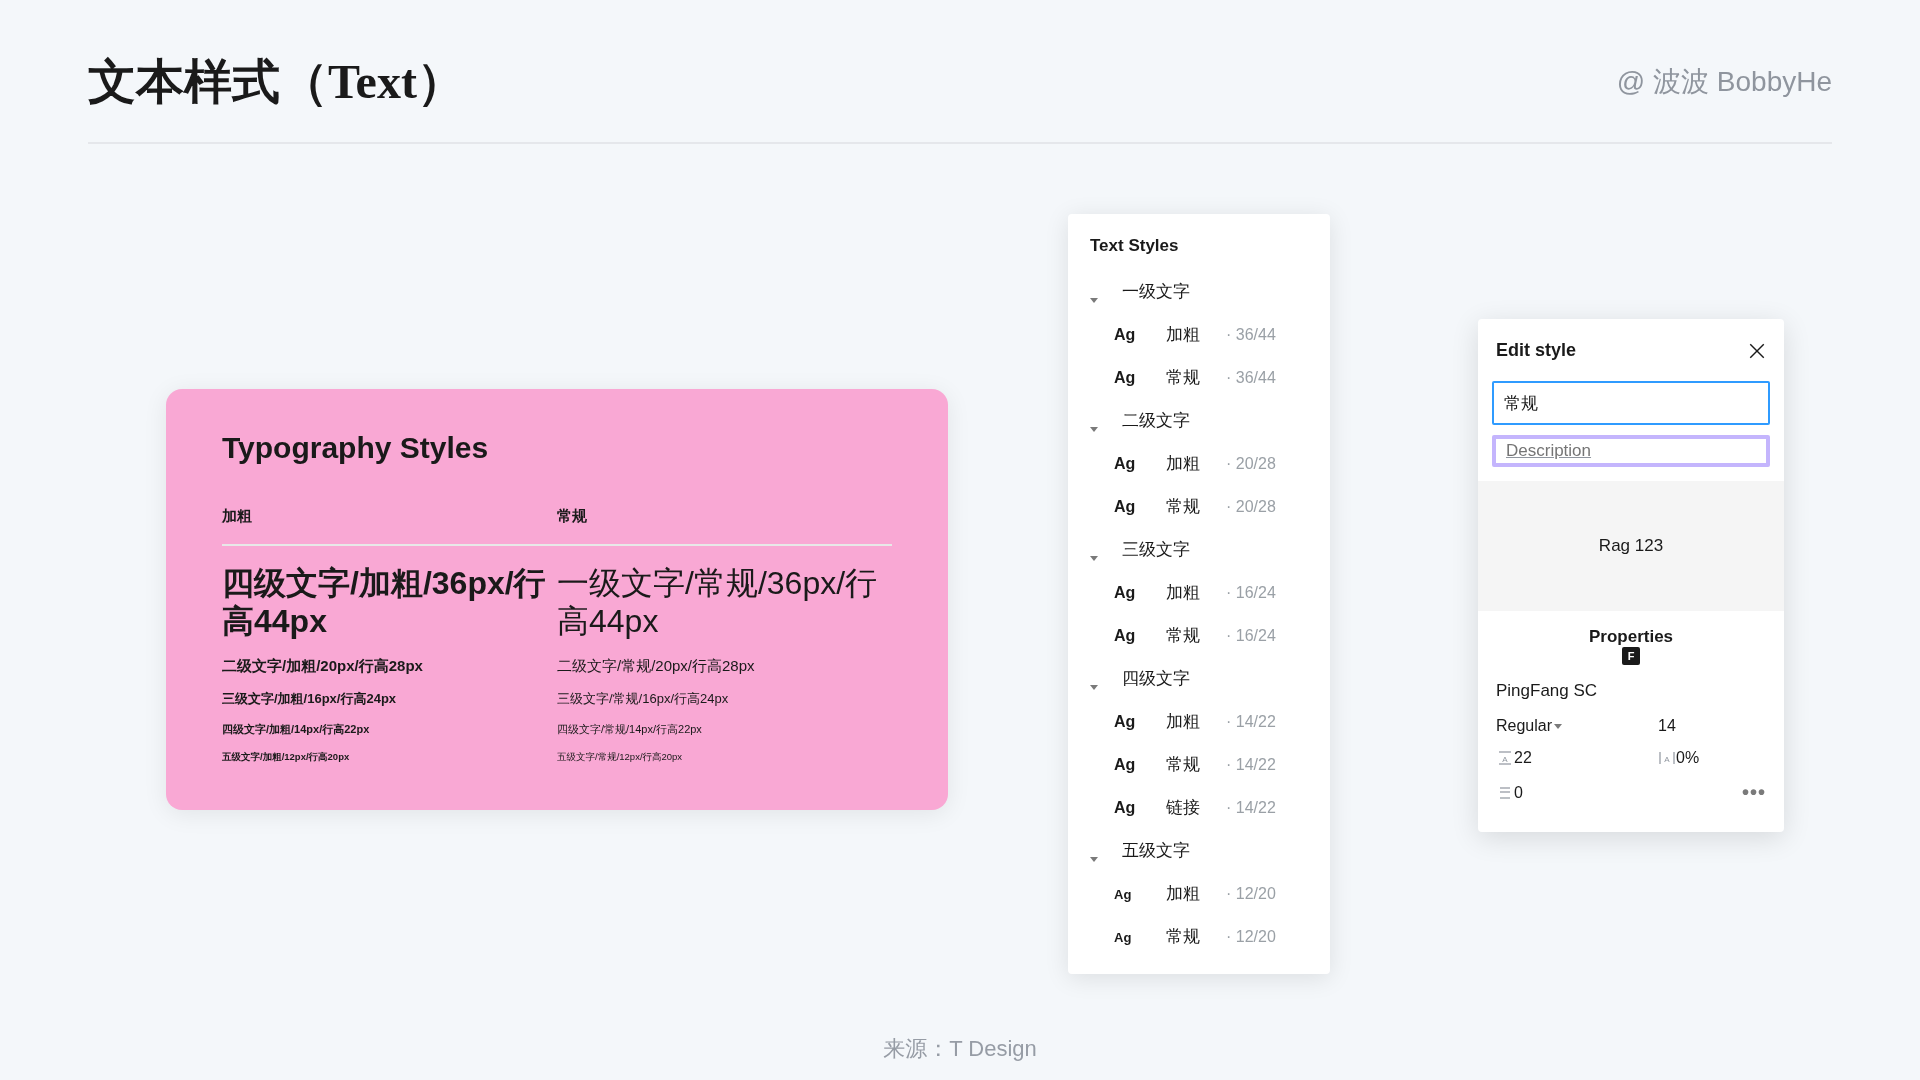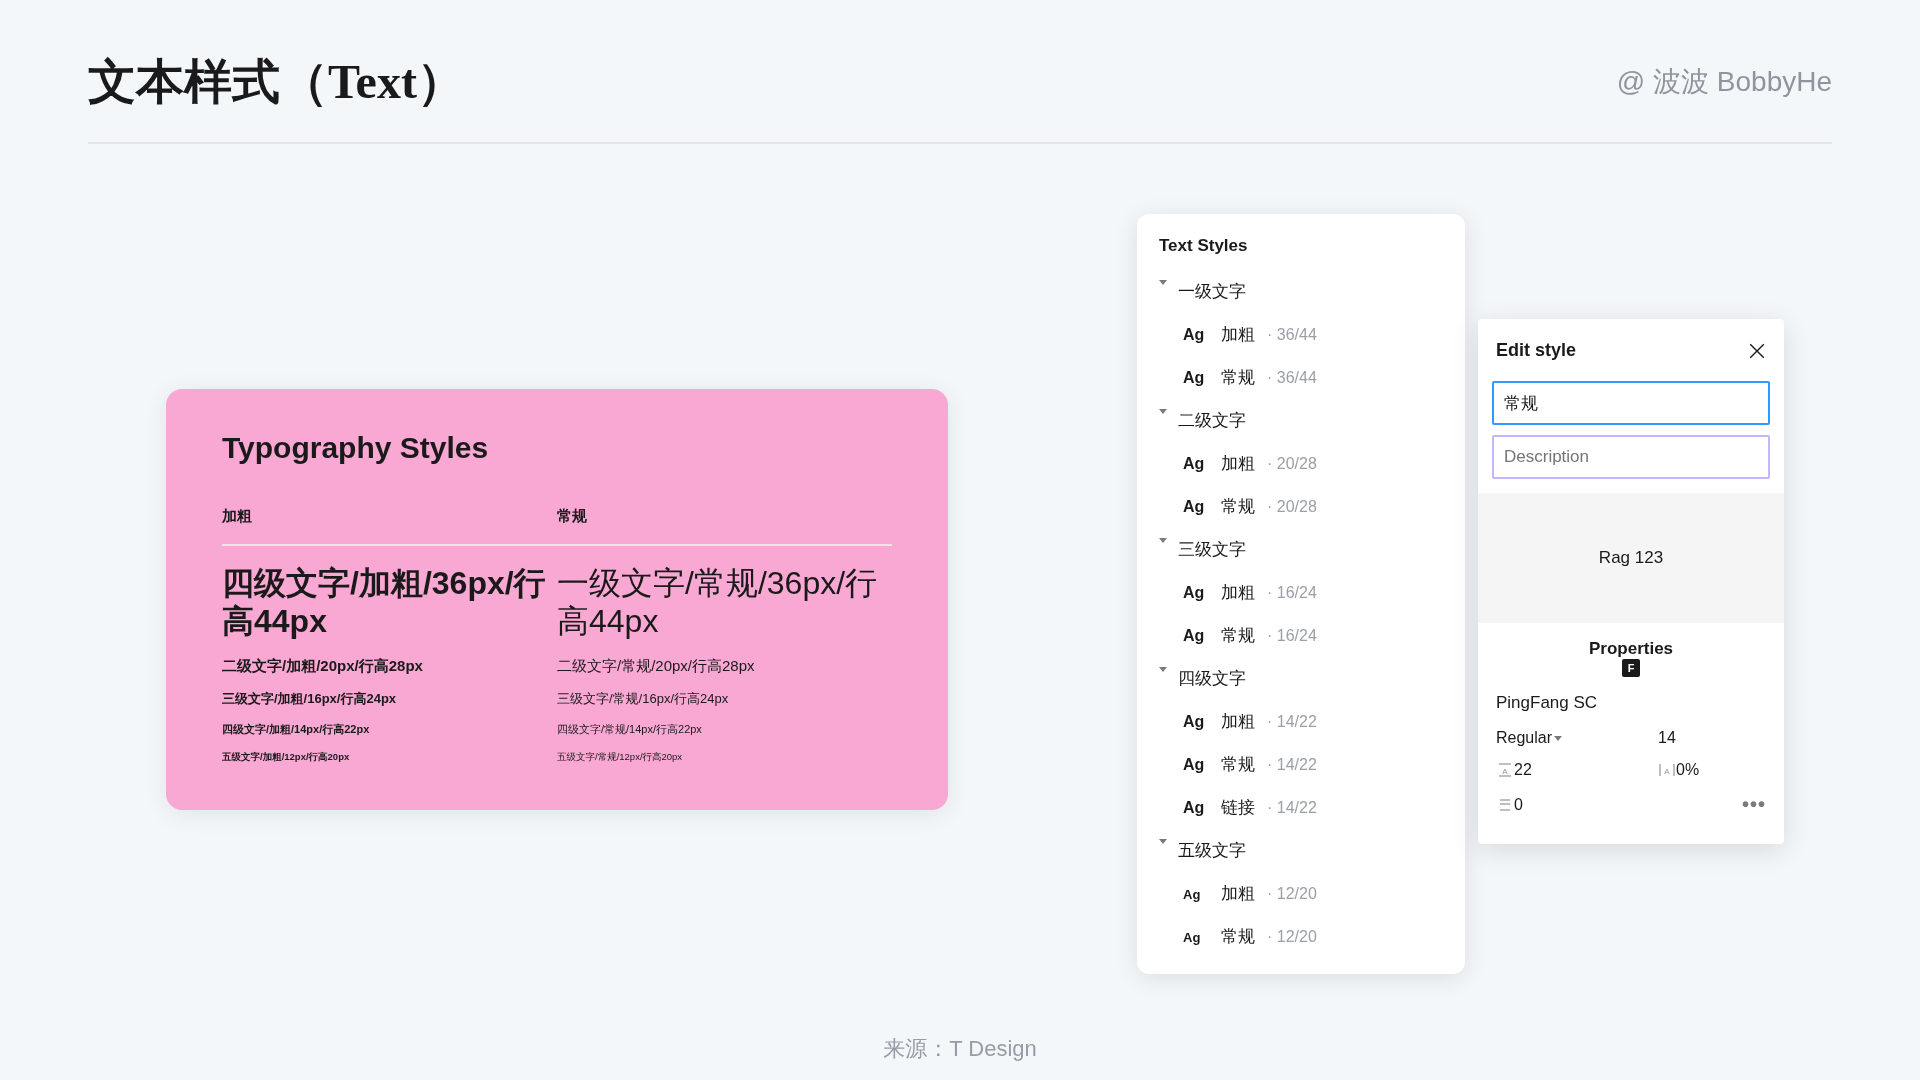--- a/index.html
+++ b/index.html
@@ -110,56 +110,56 @@
     .typo-row-4.reg { font-weight: 400; }
     .typo-row-5 {
       font-size: 9.5px;
       font-weight: 700;
     }
     .typo-row-5.reg { font-weight: 400; }
 
     
     .styles-panel {
       position: absolute;
-      left: 1049px;
+      left: 980px;
       top: 70px;
-      width: 328px;
+      width: 262px;
       background: #fff;
-      border-radius: 12px;
+      border-radius: 4px;
       box-shadow: 0 4px 24px rgba(0,0,0,0.10);
       padding: 22px 10px 16px;
     }
     .styles-panel-title {
       font-size: 17px;
       font-weight: 700;
       color: #1a1a1a;
       padding: 0 12px 14px;
     }
     .style-group-header {
       display: flex;
-      align-items: flex-start;
-      gap: 11px;
+      align-items: flex-end;
+      gap: 24px;
       padding: 10px 12px;
       cursor: pointer;
     }
     .caret {
       width: 0; height: 0;
       border-left: 4px solid transparent;
       border-right: 4px solid transparent;
       border-top: 5px solid #7a7a7a;
     }
     .style-group-title {
       font-size: 17px;
       font-weight: 500;
       color: #1a1a1a;
     }
     .style-item {
       display: flex;
       align-items: baseline;
-      gap: 12px;
+      gap: 26px;
       padding: 10px 12px 10px 36px;
       cursor: pointer;
     }
     .ag {
       font-weight: 700;
       color: #1a1a1a;
       font-size: 16px;
       min-width: 26px;
     }
     .ag.small { font-size: 13px; }
@@ -206,25 +206,26 @@
       padding: 10px 10px;
       font-size: 17px;
       border: 2px solid #2f9bff;
       outline: none;
       border-radius: 2px;
       color: #1a1a1a;
       margin-bottom: 10px;
     }
     .desc-input {
       width: 100%;
-      padding: 10px 10px;
-      font-size: 17px;
-      border: 2px solid #c4b5fd;
+      padding: 2px 10px;
+      font-size: 17px;
+      border: 4px solid #c4b5fd;
       border-radius: 2px;
       color: #8f959e;
+      text-decoration: underline;
     }
     .preview-area {
       background: #f5f5f5;
       height: 130px;
       display: flex;
       align-items: center;
       justify-content: center;
       font-size: 17px;
       font-weight: 500;
       color: #1a1a1a;

